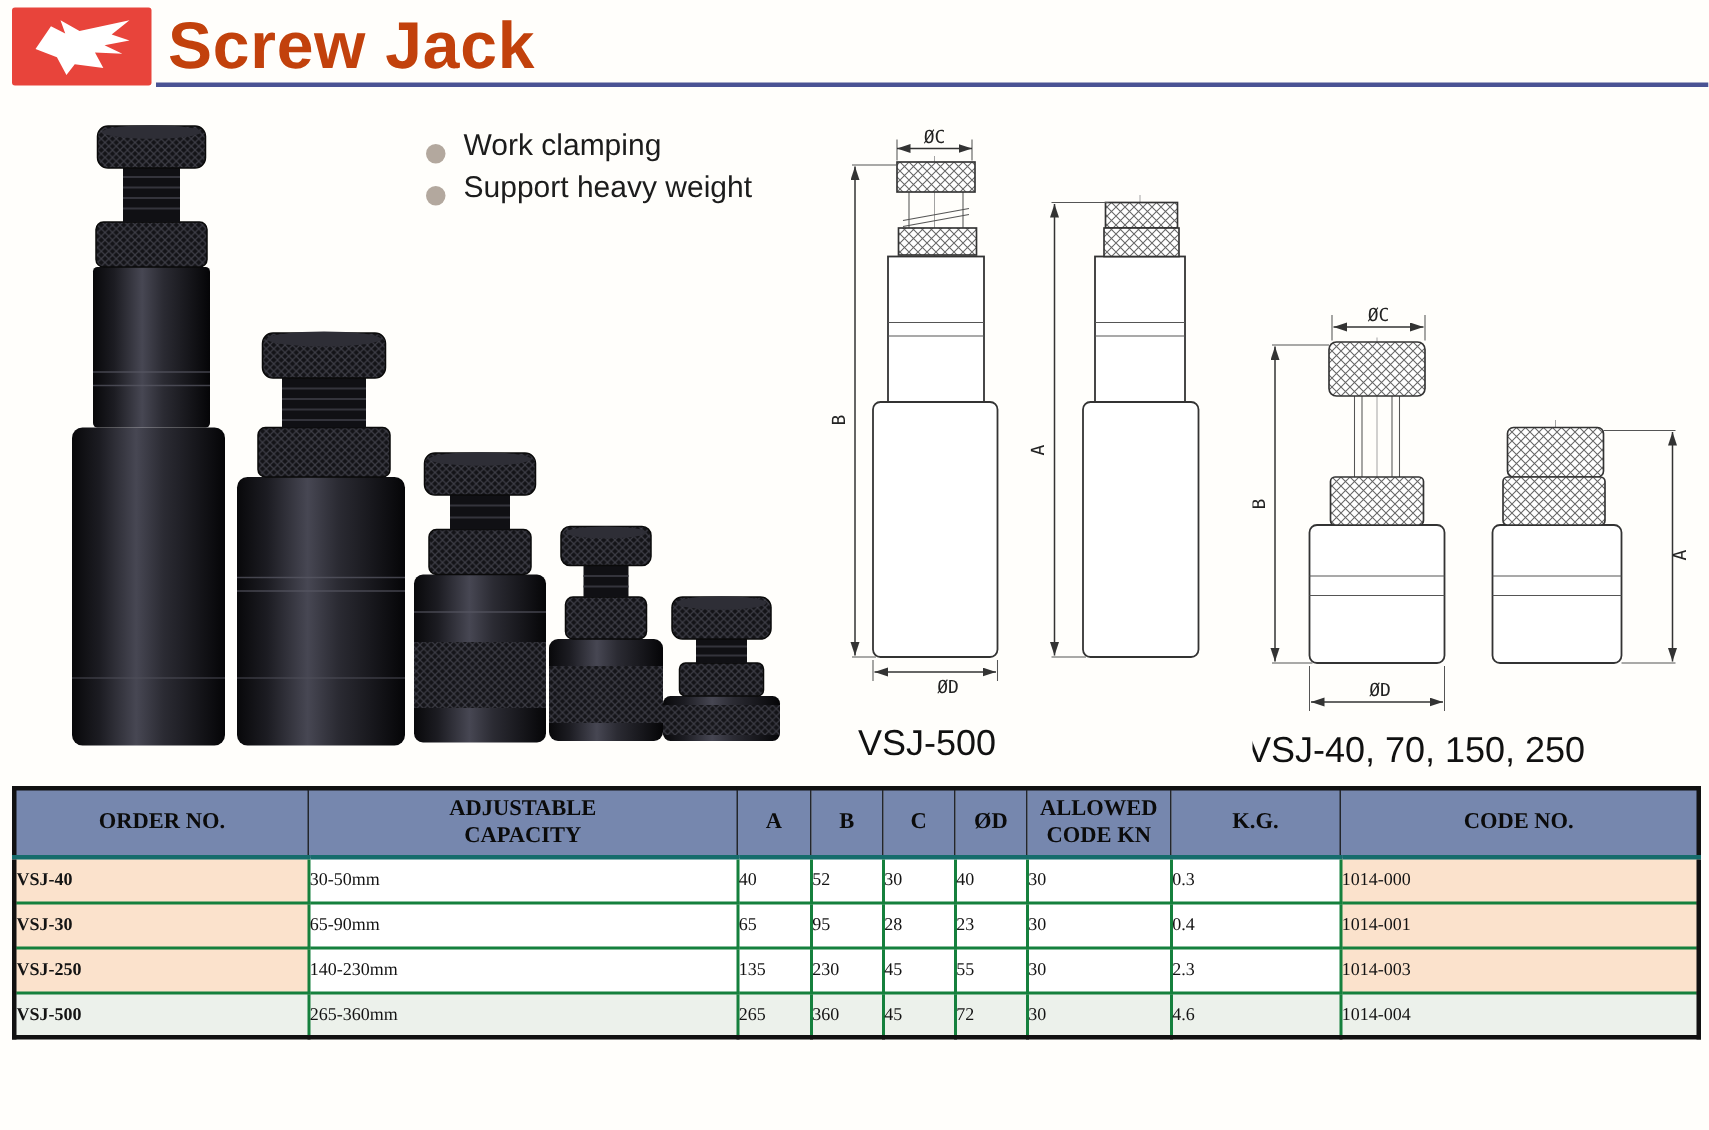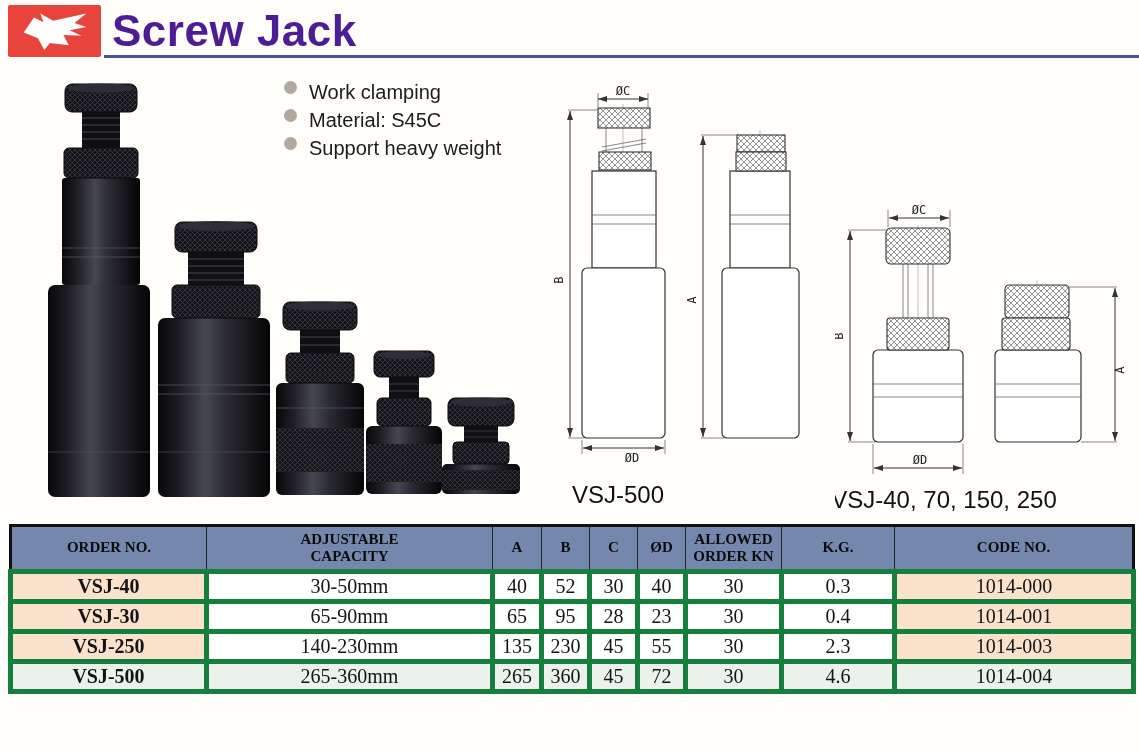--- a/index.html
+++ b/index.html
@@ -8,44 +8,44 @@
     --table-alt-row-bg:#ECF1EB; --table-header-underline:#156C6C; --page-bg:#FFFEFB;
   }
   *{margin:0;padding:0;box-sizing:border-box;}
   html,body{width:1139px;height:753px;}
   body{font-family:"Liberation Sans",sans-serif;background:var(--page-bg);position:relative;overflow:hidden;}
   .page{position:absolute;inset:0;}
 
   
   .logo{position:absolute;left:8px;top:5px;width:93px;height:52px;background:var(--logo-red);border-radius:2px;display:flex;align-items:center;justify-content:center;}
   .logo svg{width:86px;height:46px;}
-  .page-title{position:absolute;left:112px;top:6px;font-size:44px;font-weight:900;color:#4c1d95;letter-spacing:.5px;white-space:nowrap;}
+  .page-title{position:absolute;left:112px;top:6px;font-size:44px;font-weight:900;color:#c2410c;letter-spacing:.5px;white-space:nowrap;}
   .title-rule{position:absolute;left:104px;top:55px;right:0;height:3px;background:var(--title-underline);}
 
   
   .features{position:absolute;left:284px;top:81px;list-style:none;}
-  .features li{display:flex;align-items:flex-start;height:28px;font-size:20px;color:#1c1c1c;}
+  .features li{display:flex;align-items:flex-end;height:28px;font-size:20px;color:#1c1c1c;}
   .dot{width:13px;height:13px;border-radius:50%;background:var(--bullet);margin-right:12px;flex:0 0 13px;}
 
   
   .photo{position:absolute;left:35px;top:68px;width:495px;height:440px;}
   .d1{position:absolute;left:545px;top:82px;width:292px;height:424px;}
   .d2{position:absolute;left:835px;top:192px;width:302px;height:322px;}
   .outline{fill:#fff;stroke:#333;stroke-width:1.2;}
   .hatched{stroke:#333;stroke-width:1.1;}
   .dim{stroke:#333;stroke-width:1;fill:none;}
   .thin{stroke:#555;stroke-width:.7;fill:none;}
   .cline{stroke:#999;stroke-width:.6;fill:none;}
   .dimtext{font-family:"DejaVu Sans Mono",monospace;font-size:12px;fill:#222;}
   .dlabel{font-family:"Liberation Sans",sans-serif;font-size:24px;fill:#111;}
 
   
   .spec-table{position:absolute;left:8px;top:524px;width:1123px;border-collapse:collapse;table-layout:fixed;border:3px solid #111;font-family:Liberation Serif, serif;}
   .spec-table th{background:var(--table-header-bg);color:#0b0b0b;font-weight:bold;font-size:15px;height:46px;border:1px solid #23262b;border-bottom:3px solid var(--table-header-underline);white-space:pre-line;line-height:1.15;}
-  .spec-table td{height:30px;border:5px solid #15803d;font-size:20px;color:#141414;text-align:center;background:#fff;}
+  .spec-table td{height:30px;border:2px solid #15803d;font-size:12px;color:#141414;text-align:left;background:#fff;}
   .spec-table tr.alt td{background:var(--table-alt-row-bg);}
   .spec-table td.accent{background:var(--table-accent-col-bg);}
   .spec-table td.order{font-weight:bold;}
 </style>
 </head>
 <body>
 
 <div class="page">
 
   <div class="logo">
@@ -144,24 +144,20 @@
         </g>
       <rect x="448" y="398" width="66" height="28" rx="7" fill="url(#pknurl)" stroke="#0a0a0a"></rect>
       <ellipse cx="481" cy="402" rx="30" ry="4.5" fill="#2e2e36"></ellipse>
     </g>
   </svg>
 
   <ul class="features">
     <li>
         <span class="dot"></span>
         <span>Work clamping</span>
-      </li>
-    <li>
-        <span class="dot"></span>
-        <span>Material: S45C</span>
       </li>
     <li>
         <span class="dot"></span>
         <span>Support heavy weight</span>
       </li>
   </ul>
 
   <svg class="d1" viewBox="545 82 292 424" aria-hidden="true">
     <defs>
       <pattern id="hatch1" width="6" height="6" patternUnits="userSpaceOnUse">
@@ -283,21 +279,21 @@
     <thead>
       <tr>
         <th>ORDER NO.</th>
         <th>ADJUSTABLE
 CAPACITY</th>
         <th>A</th>
         <th>B</th>
         <th>C</th>
         <th>ØD</th>
         <th>ALLOWED
-ORDER KN</th>
+CODE KN</th>
         <th>K.G.</th>
         <th>CODE NO.</th>
       </tr>
     </thead>
     <tbody>
       <tr>
         <td class="accent order">VSJ-40</td>
         <td>30-50mm</td>
         <td>40</td>
         <td>52</td>

